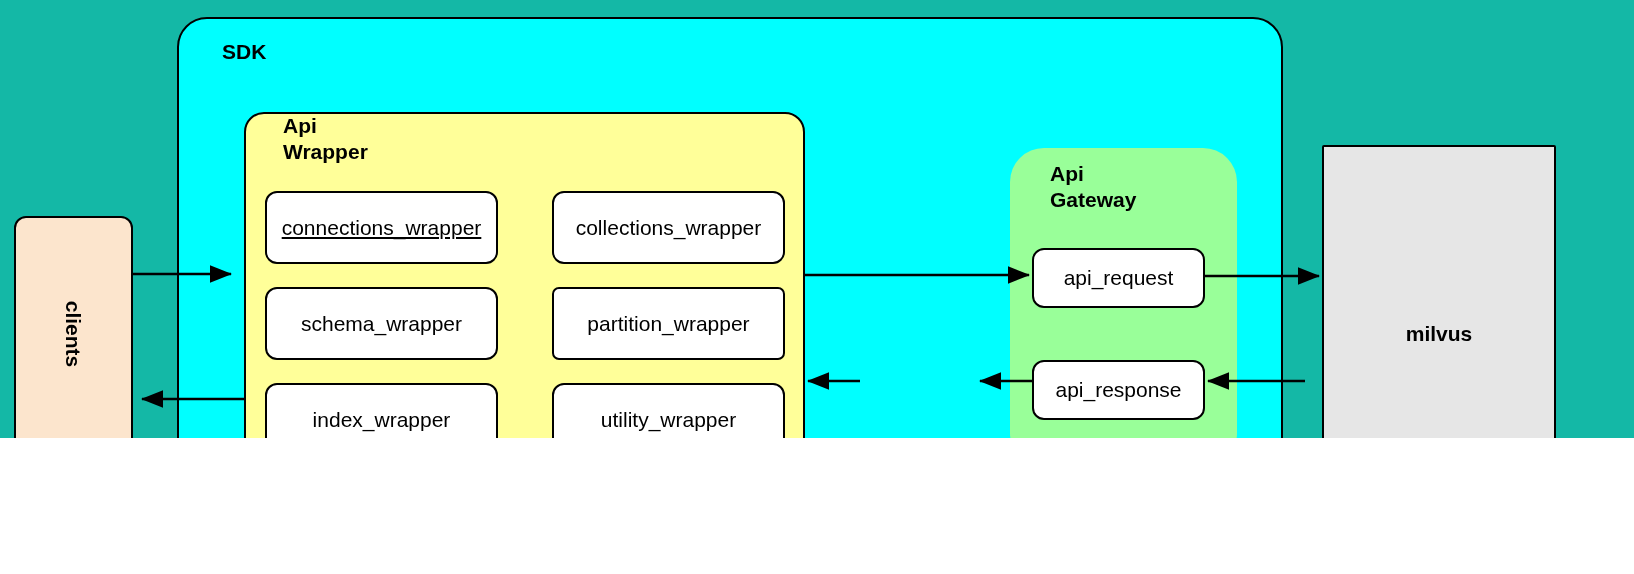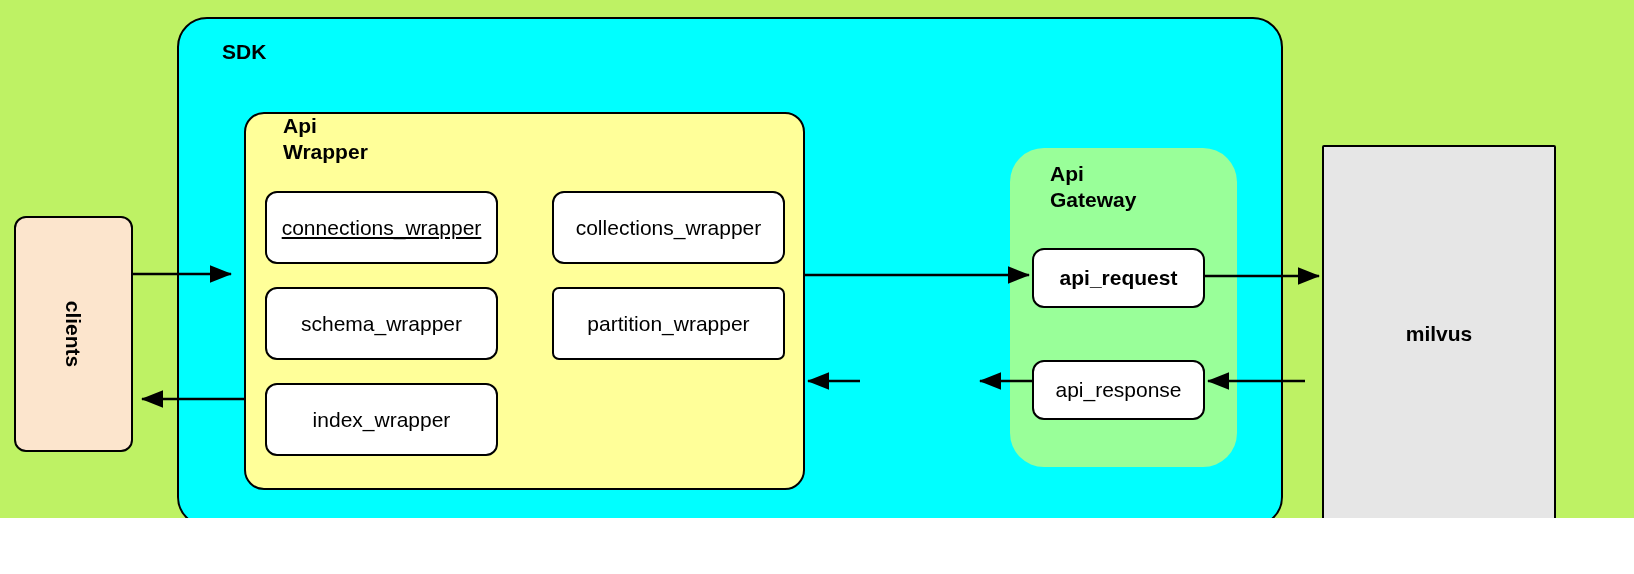--- a/index.html
+++ b/index.html
@@ -6,22 +6,22 @@
     margin: 0;
     padding: 0;
     background: #ffffff;
   }
   body {
     font-family: "Liberation Sans", sans-serif;
   }
   #canvas {
     position: relative;
     width: 1634px;
-    height: 518px;
-    background: #bef264;
+    height: 438px;
+    background: #14b8a6;
     overflow: hidden;
   }
 
   
   .box {
     position: absolute;
     box-sizing: border-box;
     border: 2px solid #000000;
     display: flex;
     align-items: center;
@@ -74,21 +74,21 @@
   }
 
   
   #connections-wrapper { left: 265px; top: 191px;  width: 233px; height: 73px; text-decoration: underline; }
   #collections-wrapper { left: 552px; top: 191px;  width: 233px; height: 73px; }
   #schema-wrapper      { left: 265px; top: 287px;  width: 233px; height: 73px; }
   #partition-wrapper   { left: 552px; top: 287px;  width: 233px; height: 73px; border-radius: 7px; }
   #index-wrapper       { left: 265px; top: 383px;  width: 233px; height: 73px; text-align: right; }
   #utility-wrapper     { left: 552px; top: 383px;  width: 233px; height: 73px; }
 
-  #api-request  { left: 1032px; top: 248px; width: 173px; height: 60px; font-weight: bold; }
+  #api-request  { left: 1032px; top: 248px; width: 173px; height: 60px; }
   #api-response { left: 1032px; top: 360px; width: 173px; height: 60px; text-align: right; }
 
   #checker-box  { left: 860px;  top: 353px; width: 117px; height: 57px; }
 
   
   #clients-box {
     left: 14px; top: 216px;
     width: 119px; height: 236px;
     background: #fce5cd;
     border-radius: 12px;
@@ -143,20 +143,23 @@
   </div>
   <div class="box leaf rounded-sm" id="collections-wrapper">
     <span>collections_wrapper</span>
   </div>
   <div class="box leaf rounded-sm" id="partition-wrapper">
     <span>partition_wrapper</span>
   </div>
   <div class="box leaf rounded-sm" id="index-wrapper">
     <span>index_wrapper</span>
   </div>
+  <div class="box leaf rounded-sm" id="utility-wrapper">
+    <span>utility_wrapper</span>
+  </div>
 
 
   <div class="box leaf rounded-sm" id="api-request">
     <span>api_request</span>
   </div>
   <div class="box leaf rounded-sm" id="api-response">
     <span>api_response</span>
   </div>
 
   <div class="box" id="clients-box">

